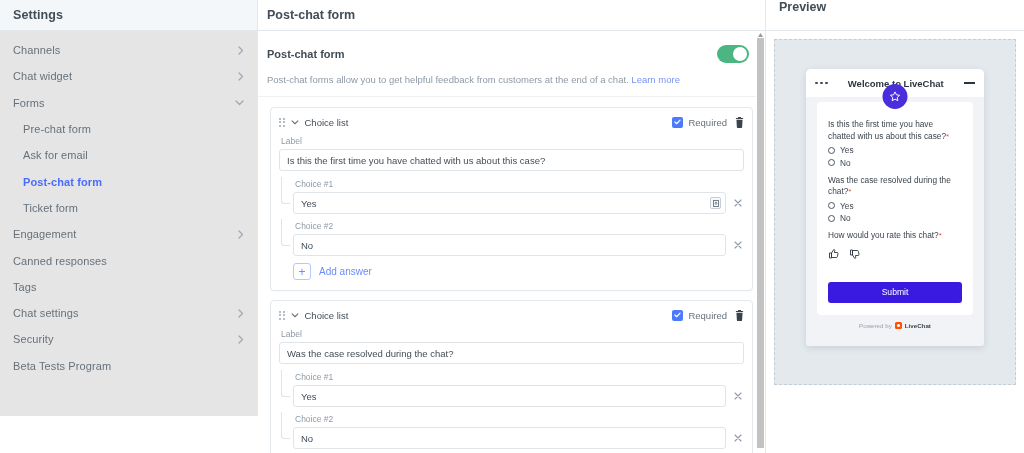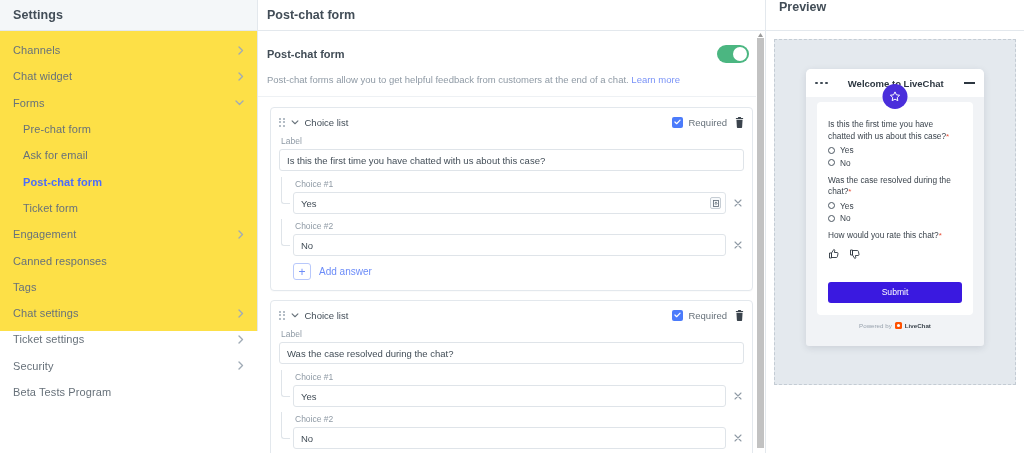--- a/index.html
+++ b/index.html
@@ -6,22 +6,22 @@
   html, body {
     width: 1024px; height: 453px;
     font-family: "Liberation Sans", sans-serif;
     background: #ffffff;
     overflow: hidden;
   }
   .app { display: flex; width: 1024px; height: 453px; }
 
   
   .sidebar {
-    width: 258px; height: 331px;
-    background: #fde047;
+    width: 258px; height: 416px;
+    background: #e5e5e5;
     border-right: 1px solid #e3e8ed;
     display: flex; flex-direction: column;
   }
   .sidebar-header {
     height: 31px; flex: 0 0 31px;
     display: flex; align-items: center;
     padding: 0 13px;
     border-bottom: 1px solid #e3e8ed;
     background: #f4f7f9;
   }
@@ -323,28 +323,20 @@
           </span>
         </div>
         <div class="nav-item">
           <span class="lbl">Canned responses</span>
         </div>
         <div class="nav-item">
           <span class="lbl">Tags</span>
         </div>
         <div class="nav-item">
           <span class="lbl">Chat settings</span>
-          <span class="chev">
-            <svg width="6" height="9" viewBox="0 0 6 9" fill="none" stroke="#a0abb6" stroke-width="1.4" stroke-linecap="round" stroke-linejoin="round">
-              <path d="M1 1l3.5 3.5L1 8"></path>
-            </svg>
-          </span>
-        </div>
-        <div class="nav-item">
-          <span class="lbl">Ticket settings</span>
           <span class="chev">
             <svg width="6" height="9" viewBox="0 0 6 9" fill="none" stroke="#a0abb6" stroke-width="1.4" stroke-linecap="round" stroke-linejoin="round">
               <path d="M1 1l3.5 3.5L1 8"></path>
             </svg>
           </span>
         </div>
         <div class="nav-item">
           <span class="lbl">Security</span>
           <span class="chev">
             <svg width="6" height="9" viewBox="0 0 6 9" fill="none" stroke="#a0abb6" stroke-width="1.4" stroke-linecap="round" stroke-linejoin="round">

